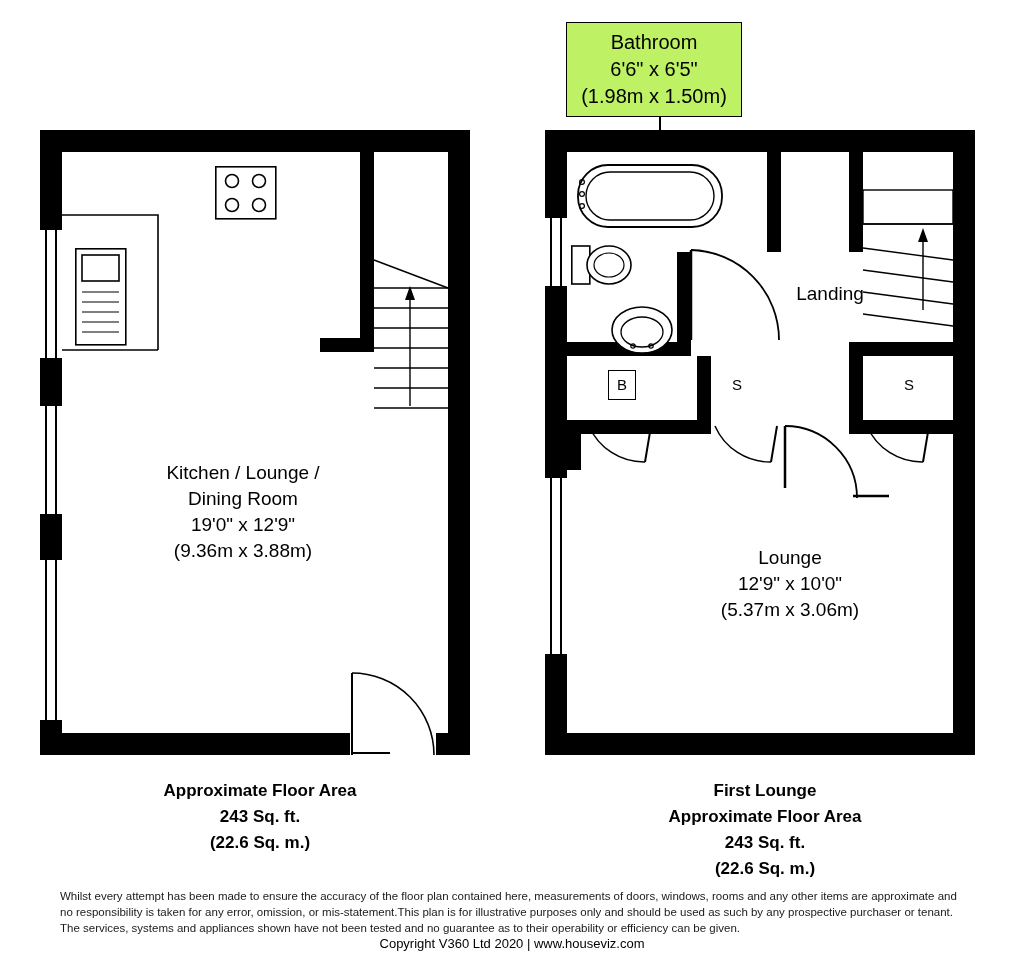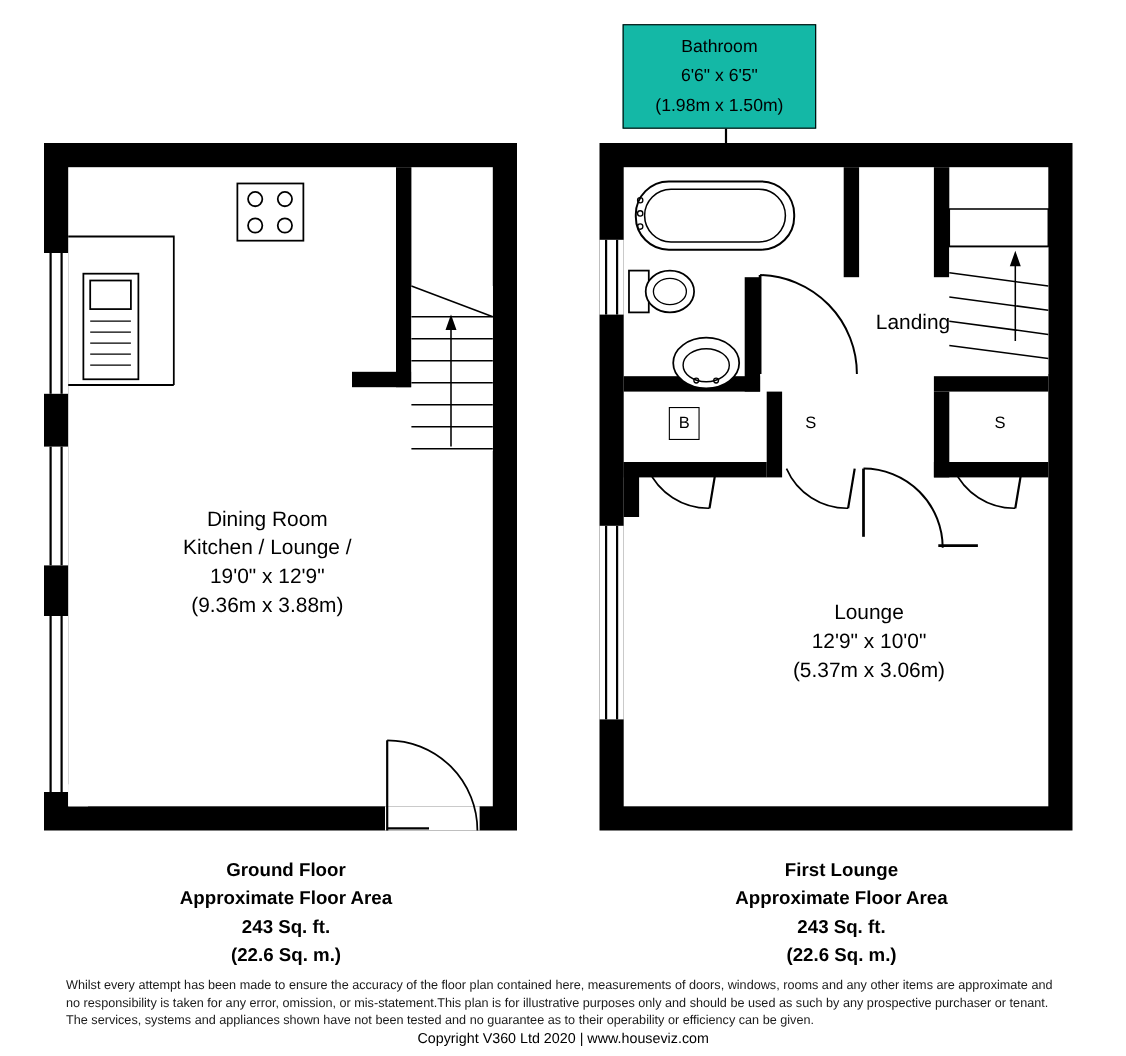--- a/index.html
+++ b/index.html
@@ -44,23 +44,23 @@
     font-size: 19px;
     line-height: 26px;
     color: #000000;
     white-space: nowrap;
   }
   .room-label .ln { display: block; }
 
   .callout {
     position: absolute;
     border: 1px solid #000000;
-    background: #14b8a6;
-    text-align: center;
-    font-size: 16px;
+    background: #bef264;
+    text-align: center;
+    font-size: 20px;
     line-height: 27px;
     padding: 6px 14px 8px 14px;
     box-sizing: border-box;
   }
   .callout .ln { display: block; }
 
   .floor-caption {
     position: absolute;
     text-align: center;
     font-size: 17px;
@@ -188,29 +188,28 @@
     </svg>
 
     <div class="room-fill" style="left:310px; top:603px; width:86px; height:22px;"></div>
     <svg class="sv" style="left:306px; top:535px;" width="100" height="92">
       <line x1="6" y1="90" x2="6" y2="8" stroke="#000" stroke-width="2"></line>
       <path d="M6 8 A 82 82 0 0 1 88 90" fill="none" stroke="#000" stroke-width="1.6"></path>
       <line x1="6" y1="88" x2="44" y2="88" stroke="#000" stroke-width="2"></line>
     </svg>
 
     <div class="room-label" style="left:53px; top:330px; width:300px;">
+      <span class="ln">Kitchen / Lounge /</span>
       <span class="ln">Dining Room</span>
-      <span class="ln">Kitchen / Lounge /</span>
       <span class="ln">19'0" x 12'9"</span>
       <span class="ln">(9.36m x 3.88m)</span>
     </div>
   </div>
 
   <div class="floor-caption" style="left:80px; top:778px; width:360px;">
-    <span class="ln">Ground Floor</span>
     <span class="ln">Approximate Floor Area</span>
     <span class="ln">243 Sq. ft.</span>
     <span class="ln">(22.6 Sq. m.)</span>
   </div>
 
   <div class="abs" style="left:545px; top:130px; width:430px; height:625px;">
 
     <div class="wall" style="left:0px; top:0px; width:430px; height:625px;"></div>
 
     <div class="room-fill" style="left:22px; top:22px; width:386px; height:581px;"></div>

